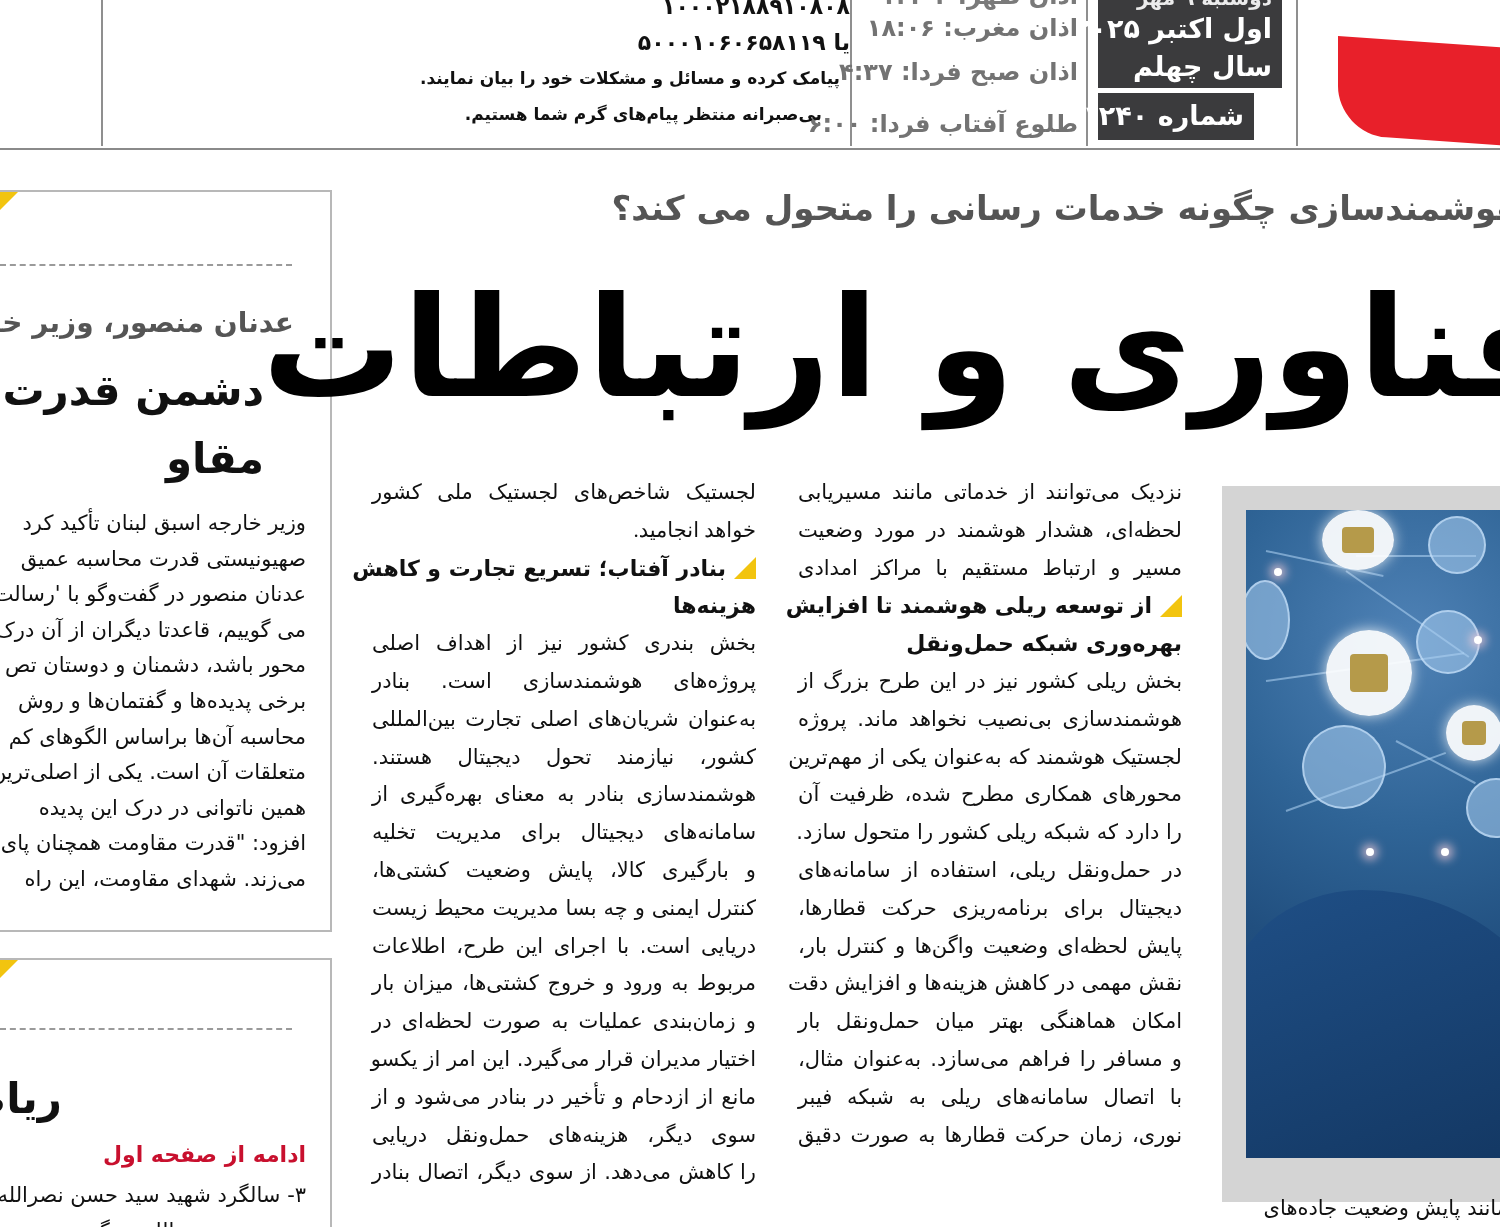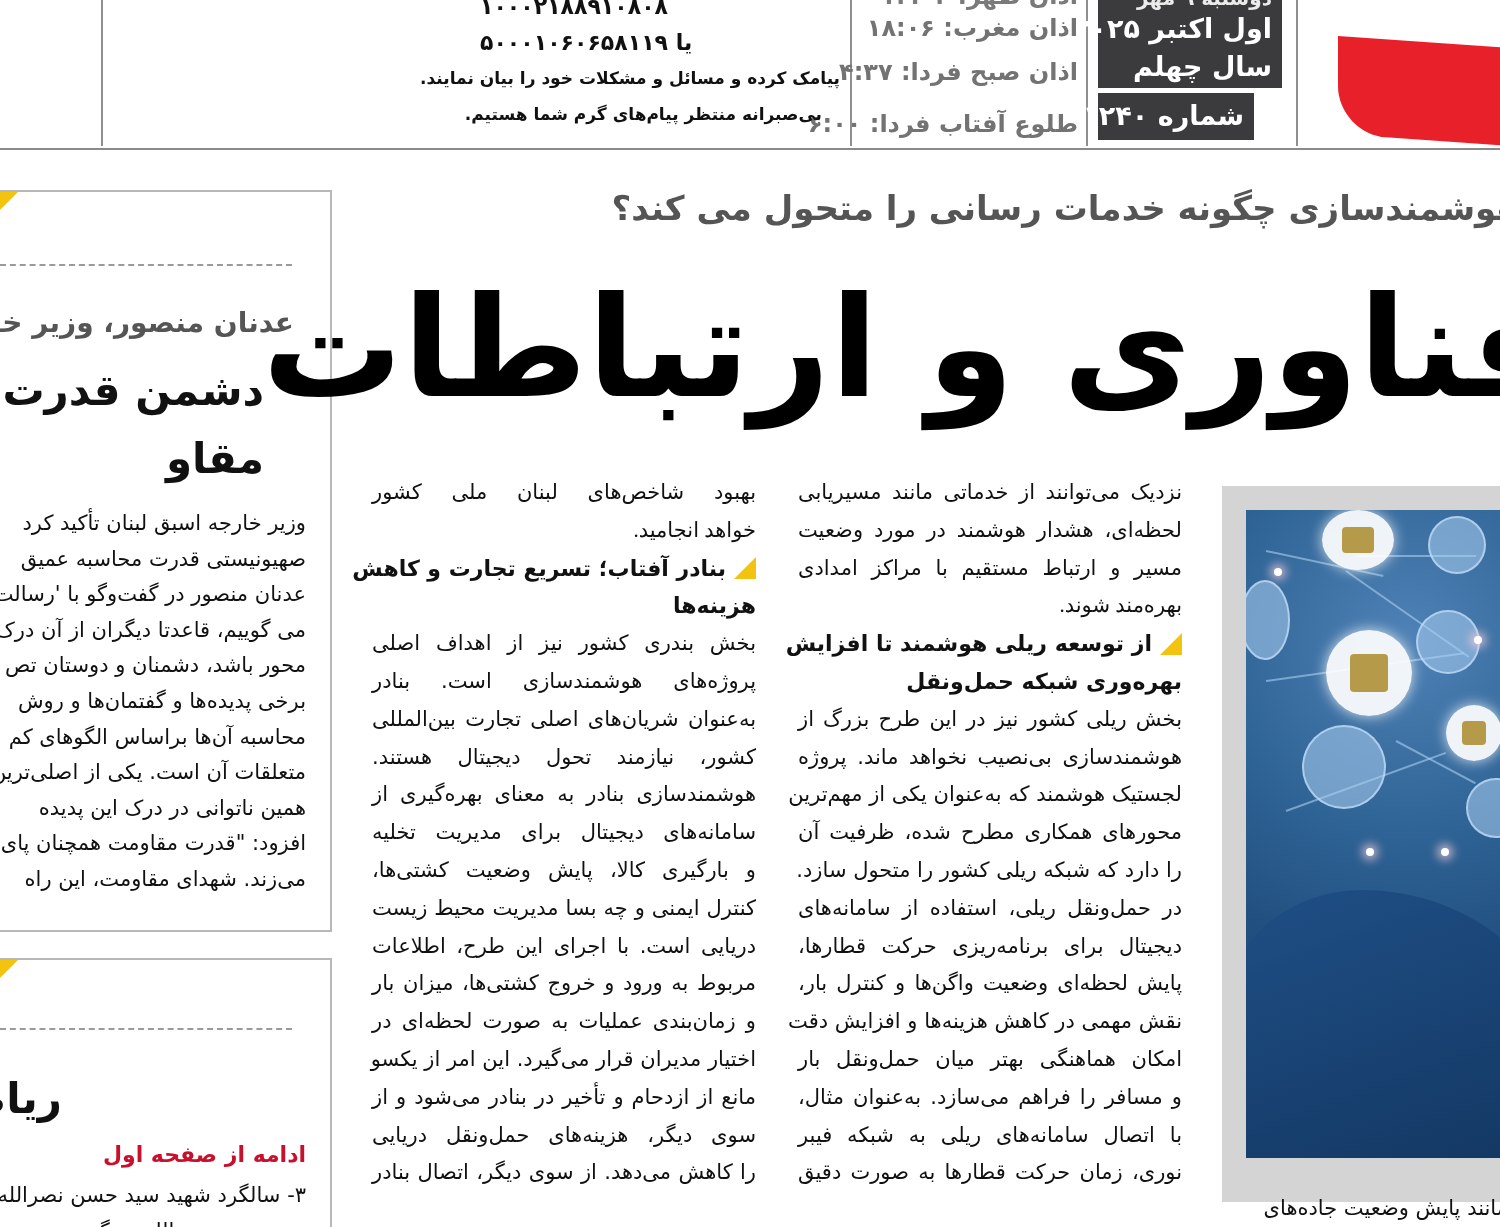--- a/index.html
+++ b/index.html
@@ -15,21 +15,21 @@
     .dark-box { position: absolute; background: #3b3b3d; color: #fff; font-weight: bold; text-align: right; }
     .date-box { left: 1098px; top: 0; width: 184px; height: 88px; padding: 10px 10px 0 6px; }
     .date-box .line { font-size: 27px; line-height: 38px; white-space: nowrap; }
     .date-box .top-cut { position: absolute; right: 10px; top: -14px; font-size: 20px; opacity: .9; }
     .issue-box { left: 1098px; top: 93px; width: 156px; height: 47px; padding: 4px 10px 0 6px; font-size: 27px; line-height: 38px; white-space: nowrap; }
 
     .prayer { position: absolute; left: 858px; top: 0; width: 220px; height: 146px; text-align: right; }
     .prayer .row { position: absolute; right: 0; font-size: 24px; font-weight: bold; white-space: nowrap; color: #737373; }
     .prayer .cut { top: -18px; opacity: .95; }
 
-    .sms { position: absolute; left: 480px; top: 0; width: 370px; height: 146px; text-align: left; }
+    .sms { position: absolute; left: 480px; top: 0; width: 370px; height: 146px; text-align: right; }
     .sms .num { position: absolute; left: 0; width: 100%; font-size: 22px; font-weight: bold; letter-spacing: 1px; }
     .sms .msg { position: absolute; right: 10px; font-size: 17px; font-weight: bold; white-space: nowrap; }
 
     
     .side-box { position: absolute; left: -2px; width: 334px; border: 2px solid #b8b8b8; background: #fff; overflow: hidden; }
     .corner { position: absolute; left: -2px; top: -2px; width: 0; height: 0; border-top: 22px solid #f2c40f; border-right: 22px solid transparent; }
     .dash { position: absolute; left: 0; right: 38px; border-top: 2px dashed #9a9a9a; }
     .side-sub { position: absolute; right: 36px; font-size: 28px; color: #555; font-weight: bold; white-space: nowrap; }
     .side-title { position: absolute; right: 66px; font-size: 42px; font-weight: bold; color: #111; white-space: nowrap; }
     .side-body { position: absolute; right: 24px; width: 340px; font-size: 21px; line-height: 35.6px; text-align: justify; white-space: nowrap; overflow: hidden; }
@@ -125,21 +125,20 @@
   </div>
 </div>
 
 <div class="kicker">هوشمندسازی چگونه خدمات رسانی را متحول می کند؟</div>
 <div class="headline">فناوری و ارتباطات</div>
 
 <div class="col col-a">
   <div class="ln">نزدیک می‌توانند از خدماتی مانند مسیریابی</div>
   <div class="ln">لحظه‌ای، هشدار هوشمند در مورد وضعیت</div>
   <div class="ln">مسیر و ارتباط مستقیم با مراکز امدادی</div>
-  <div class="ln last">بهره‌مند شوند.</div>
   <div class="sub">
     <span class="tri"></span>
     <span>از توسعه ریلی هوشمند تا افزایش</span>
   </div>
   <div class="sub">
     <span>بهره‌وری شبکه حمل‌ونقل</span>
   </div>
   <div class="ln">بخش ریلی کشور نیز در این طرح بزرگ از</div>
   <div class="ln">هوشمندسازی بی‌نصیب نخواهد ماند. پروژه</div>
   <div class="ln">لجستیک هوشمند که به‌عنوان یکی از مهم‌ترین</div>
@@ -149,21 +148,21 @@
   <div class="ln">دیجیتال برای برنامه‌ریزی حرکت قطارها،</div>
   <div class="ln">پایش لحظه‌ای وضعیت واگن‌ها و کنترل بار،</div>
   <div class="ln">نقش مهمی در کاهش هزینه‌ها و افزایش دقت</div>
   <div class="ln">امکان هماهنگی بهتر میان حمل‌ونقل بار</div>
   <div class="ln">و مسافر را فراهم می‌سازد. به‌عنوان مثال،</div>
   <div class="ln">با اتصال سامانه‌های ریلی به شبکه فیبر</div>
   <div class="ln">نوری، زمان حرکت قطارها به صورت دقیق</div>
 </div>
 
 <div class="col col-b">
-  <div class="ln">بهبود شاخص‌های لبنان ملی کشور</div>
+  <div class="ln">لجستیک شاخص‌های لجستیک ملی کشور</div>
   <div class="ln last">خواهد انجامید.</div>
   <div class="sub">
     <span class="tri"></span>
     <span>بنادر آفتاب؛ تسریع تجارت و کاهش</span>
   </div>
   <div class="sub">
     <span>هزینه‌ها</span>
   </div>
   <div class="ln">بخش بندری کشور نیز از اهداف اصلی</div>
   <div class="ln">پروژه‌های هوشمندسازی است. بنادر</div>

